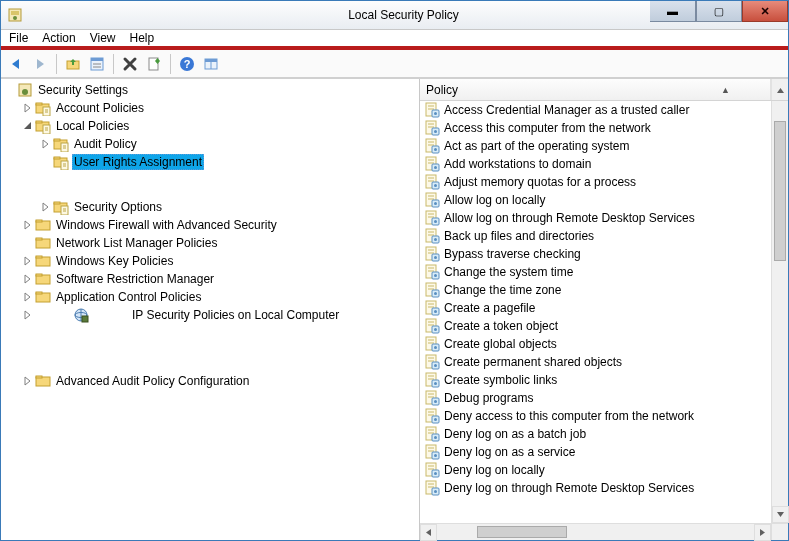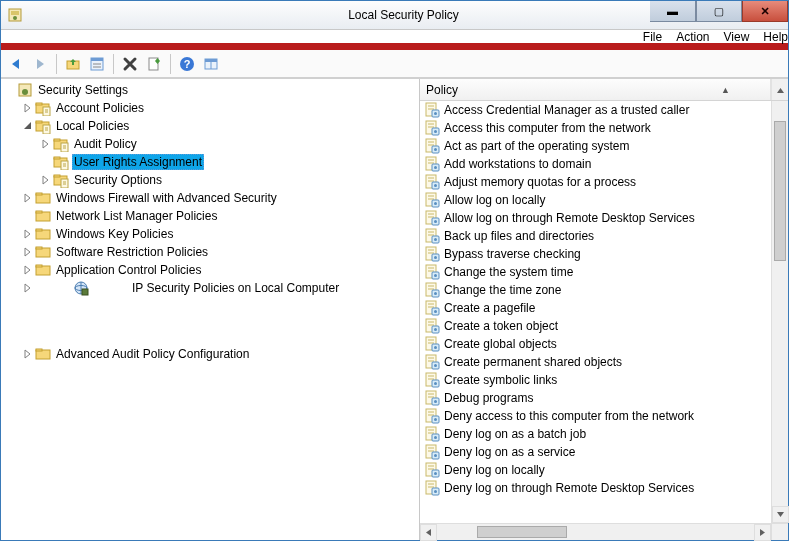--- a/index.html
+++ b/index.html
@@ -6,21 +6,21 @@
   html, body { margin:0; padding:0; font-family: "Segoe UI", Tahoma, sans-serif; font-size:12px; color:#000; }
   .window { width:789px; height:541px; border:1px solid #3a7ab8; background:#fff; display:flex; flex-direction:column; position:relative; }
   .titlebar { height:29px; background:linear-gradient(#fdfdfd,#e9edf2); border-bottom:1px solid #c8c8c8; display:flex; align-items:center; position:relative; }
   .titlebar .appicon { width:16px; height:16px; margin-left:6px; }
   .titlebar .title { position:absolute; left:50%; transform:translateX(-50%); font-size:12px;margin-left:9px; }
   .winbtns { position:absolute; right:0; top:0; display:flex; }
   .winbtn { width:46px; height:21px; border:1px solid #7a8aa0; border-top:none; background:linear-gradient(#d9e1ec,#c0cddc); display:flex; align-items:center; justify-content:center; font-family: "Segoe UI Symbol", sans-serif; font-size:11px; }
   .winbtn.min { border-left:none; }
   .winbtn.close { background:linear-gradient(#e78b7b,#c84f3d); border-color:#9a3a2a; color:#1a0000; font-weight:bold; }
   .winbtn .glyph { line-height:1; }
-  .menubar { height:20px; background:#fff; display:flex; align-items:center; padding-left:8px; gap:14px; border-bottom:7px solid #b91c1c;justify-content:flex-end; }
+  .menubar { height:20px; background:#fff; display:flex; align-items:center; padding-left:8px; gap:14px; border-bottom:4px solid #b91c1c; }
   .menuitem { font-size:12px; cursor:default; }
   .toolbar { height:28px; background:#fafafa; border-bottom:1px solid #d0d0d0; display:flex; align-items:center; padding-left:4px; gap:2px; }
   .tbtn { width:22px; height:22px; display:flex; align-items:center; justify-content:center; border:1px solid transparent; }
   .tsep { width:1px; height:20px; background:#c8c8c8; margin:0 3px; }
   .body { flex:1; display:flex; border-top:1px solid #d0d0d0; min-height:0; }
   .treepane { width:419px; border-right:1px solid #c8c8c8; overflow:auto; padding:2px 0 2px 2px; background:#fff; }
   .treerow { display:flex; align-items:center; height:18px; white-space:nowrap; padding-right:6px; }
   .expander { width:14px; height:14px; display:flex; align-items:center; justify-content:center; font-size:10px; color:#5a5a5a; cursor:default; }
   .expander.expanded { color:#000; }
   .treeicon { width:16px; height:16px; margin-right:3px; flex-shrink:0; }
@@ -220,21 +220,21 @@
               <svg width="16" height="16">
                 <rect x="1" y="4" width="13" height="9" fill="#f6d77a" stroke="#c4a031"></rect>
                 <rect x="1" y="3" width="6" height="2" fill="#f6d77a" stroke="#c4a031"></rect>
                 <rect x="8" y="7" width="7" height="9" fill="#fdf8e2" stroke="#bba648"></rect>
                 <line x1="10" y1="10" x2="13" y2="10" stroke="#bba648"></line>
                 <line x1="10" y1="12" x2="13" y2="12" stroke="#bba648"></line>
               </svg>
             </span>
             <span class="treelabel selected">User Rights Assignment</span>
           </div>
-          <div class="treerow" style="padding-left: 36px;">
+          <div class="treerow" style="padding-left: 36px; margin-top: 27px;">
             <span class="expander">
               <svg width="10" height="10">
                 <path d="M2 1 L7 5 L2 9 Z" fill="none" stroke="#808080"></path>
               </svg>
             </span>
             <span class="treeicon">
               <svg width="16" height="16">
                 <rect x="1" y="4" width="13" height="9" fill="#f6d77a" stroke="#c4a031"></rect>
                 <rect x="1" y="3" width="6" height="2" fill="#f6d77a" stroke="#c4a031"></rect>
                 <rect x="8" y="7" width="7" height="9" fill="#fdf8e2" stroke="#bba648"></rect>
@@ -287,21 +287,21 @@
               <svg width="10" height="10">
                 <path d="M2 1 L7 5 L2 9 Z" fill="none" stroke="#808080"></path>
               </svg>
             </span>
             <span class="treeicon">
               <svg width="16" height="16">
                 <rect x="1" y="4" width="14" height="9" fill="#f6d77a" stroke="#c4a031"></rect>
                 <rect x="1" y="3" width="6" height="2" fill="#f6d77a" stroke="#c4a031"></rect>
               </svg>
             </span>
-            <span class="treelabel">Software Restriction Policies</span>
+            <span class="treelabel">Software Restriction Manager</span>
           </div>
           <div class="treerow" style="padding-left: 18px;">
             <span class="expander">
               <svg width="10" height="10">
                 <path d="M2 1 L7 5 L2 9 Z" fill="none" stroke="#808080"></path>
               </svg>
             </span>
             <span class="treeicon">
               <svg width="16" height="16">
                 <rect x="1" y="4" width="14" height="9" fill="#f6d77a" stroke="#c4a031"></rect>

